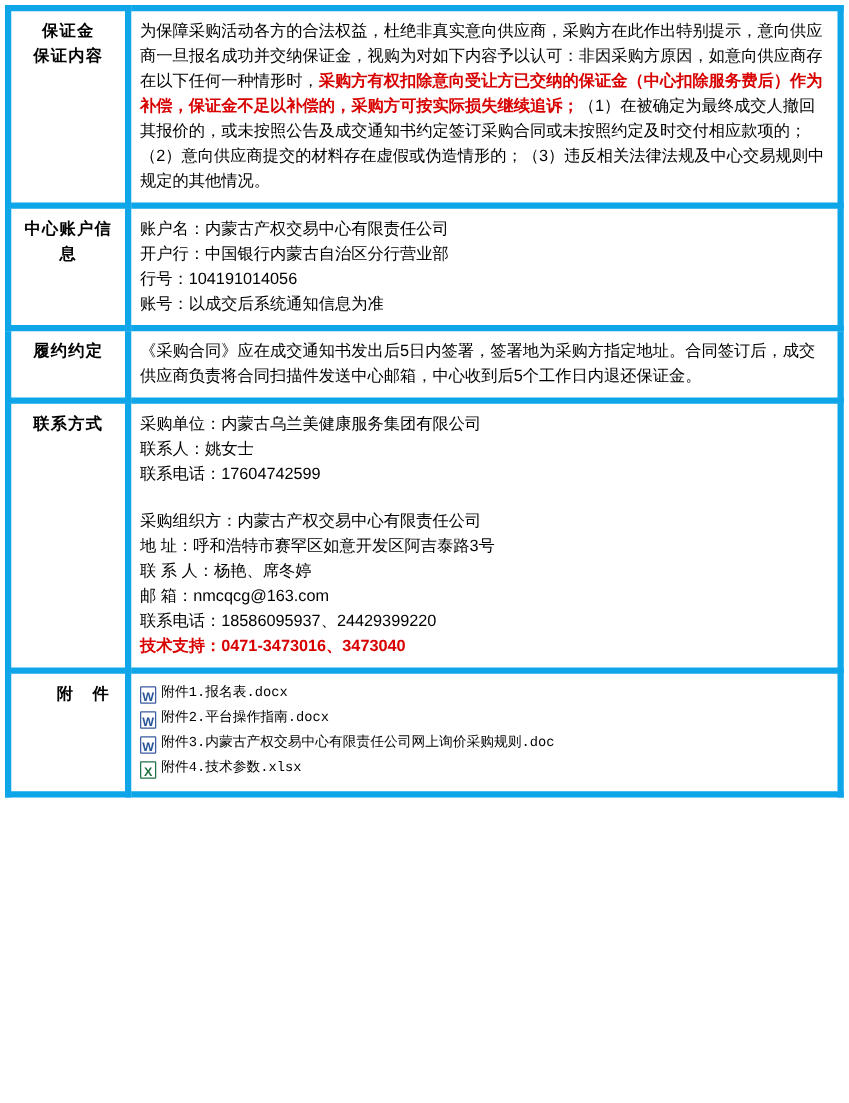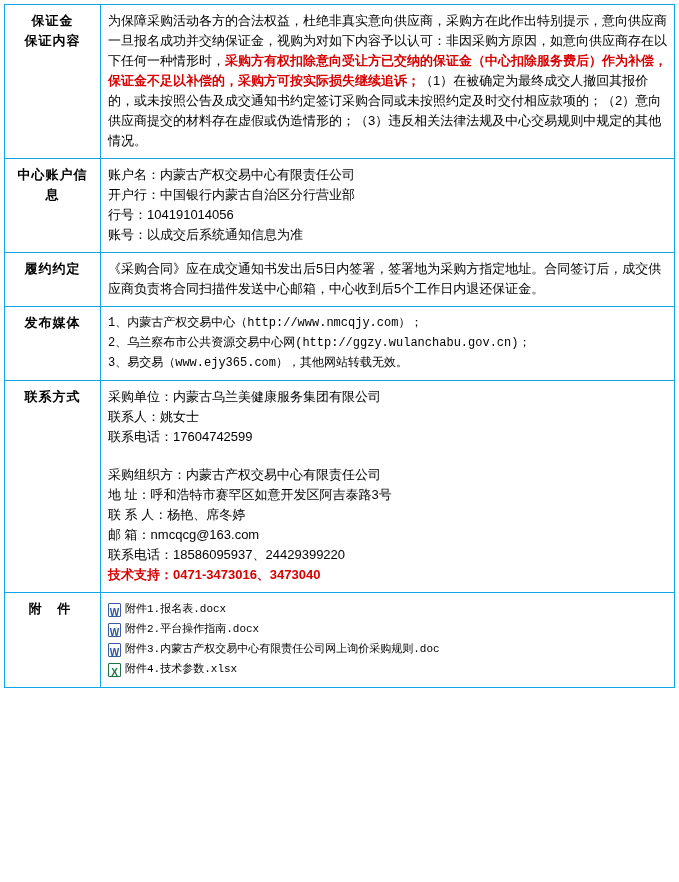--- a/index.html
+++ b/index.html
@@ -16,21 +16,21 @@
     width: 679px;
     box-sizing: border-box;
     padding: 4px 4px 6px 4px;
   }
   table.main {
     width: 671px;
     border-collapse: collapse;
     table-layout: fixed;
   }
   table.main td {
-    border: 1px solid #0ea5e9;
+    border: 5px solid #0ea5e9;
     vertical-align: top;
     padding: 6px 7px 7px 7px;
     font-size: 13px;
     line-height: 20px;
   }
   td.label {
     width: 96px;
     text-align: center;
     vertical-align: middle;
     font-weight: bold;
@@ -97,20 +97,21 @@
     position: absolute;
     left: 0; right: 0; top: -1px;
     text-align: center;
     font-size: 10px;
     font-weight: bold;
     color: #1f7244;
     font-family: "Liberation Sans", sans-serif;
   }
   .spaced {
     letter-spacing: 6px;
+    text-align: right;
   }
 </style>
 </head>
 <body>
 
 <div class="doc">
 <table class="main">
   <colgroup>
         <col style="width:96px">
         <col>
@@ -142,30 +143,20 @@
 
   <tr>
     <td class="label">
       <p class="line">履约约定</p>
     </td>
     <td>《采购合同》应在成交通知书发出后5日内签署，签署地为采购方指定地址。合同签订后，成交供应商负责将合同扫描件发送中心邮箱，中心收到后5个工作日内退还保证金。</td>
   </tr>
 
 
 
-  <tr>
-    <td class="label">
-      <p class="line">发布媒体</p>
-    </td>
-    <td>
-      <p class="line mono">1、内蒙古产权交易中心（http://www.nmcqjy.com）；</p>
-      <p class="line mono">2、乌兰察布市公共资源交易中心网(http://ggzy.wulanchabu.gov.cn)；</p>
-      <p class="line mono">3、易交易（www.ejy365.com），其他网站转载无效。</p>
-    </td>
-  </tr>
 
   <tr>
     <td class="label">
       <p class="line">联系方式</p>
     </td>
     <td>
       <p class="line">采购单位：内蒙古乌兰美健康服务集团有限公司</p>
       <p class="line">联系人：姚女士</p>
       <p class="line">联系电话：17604742599</p>
       <div class="gap"></div>

